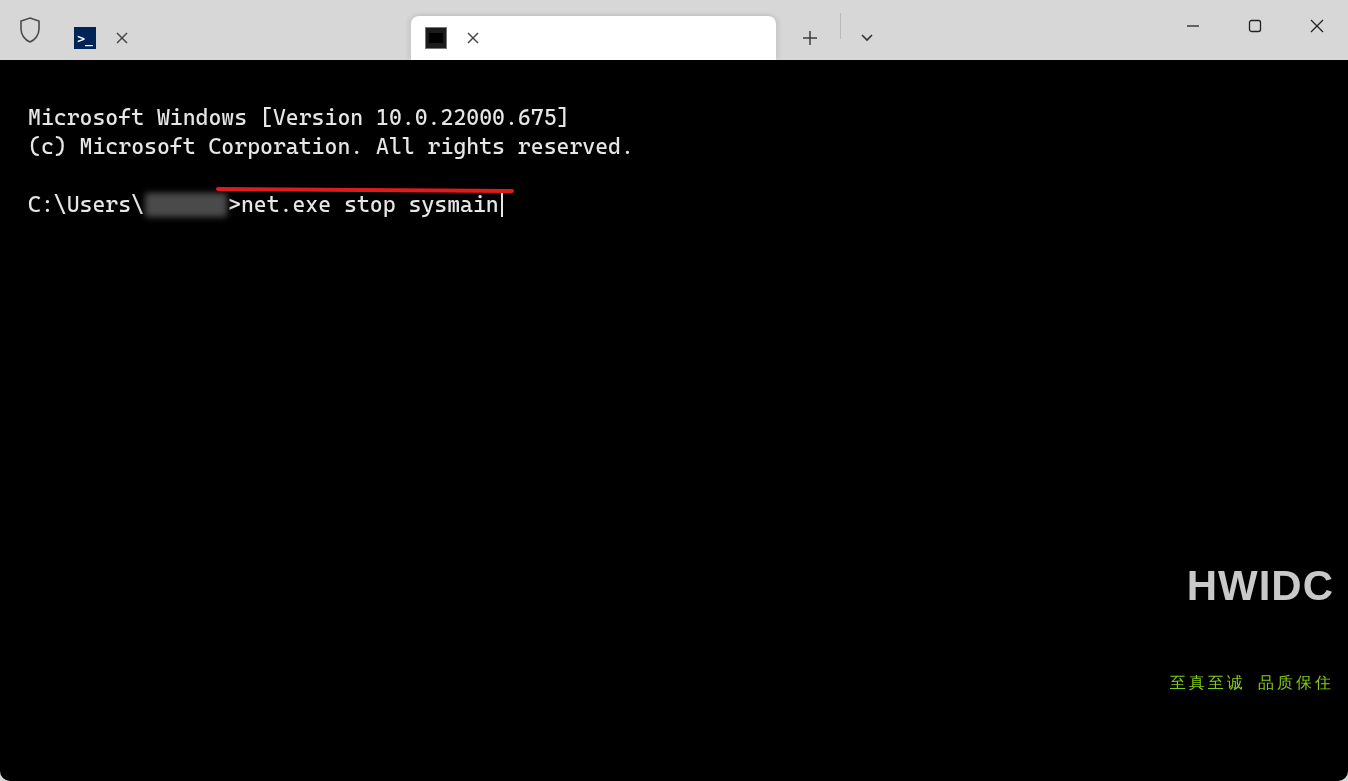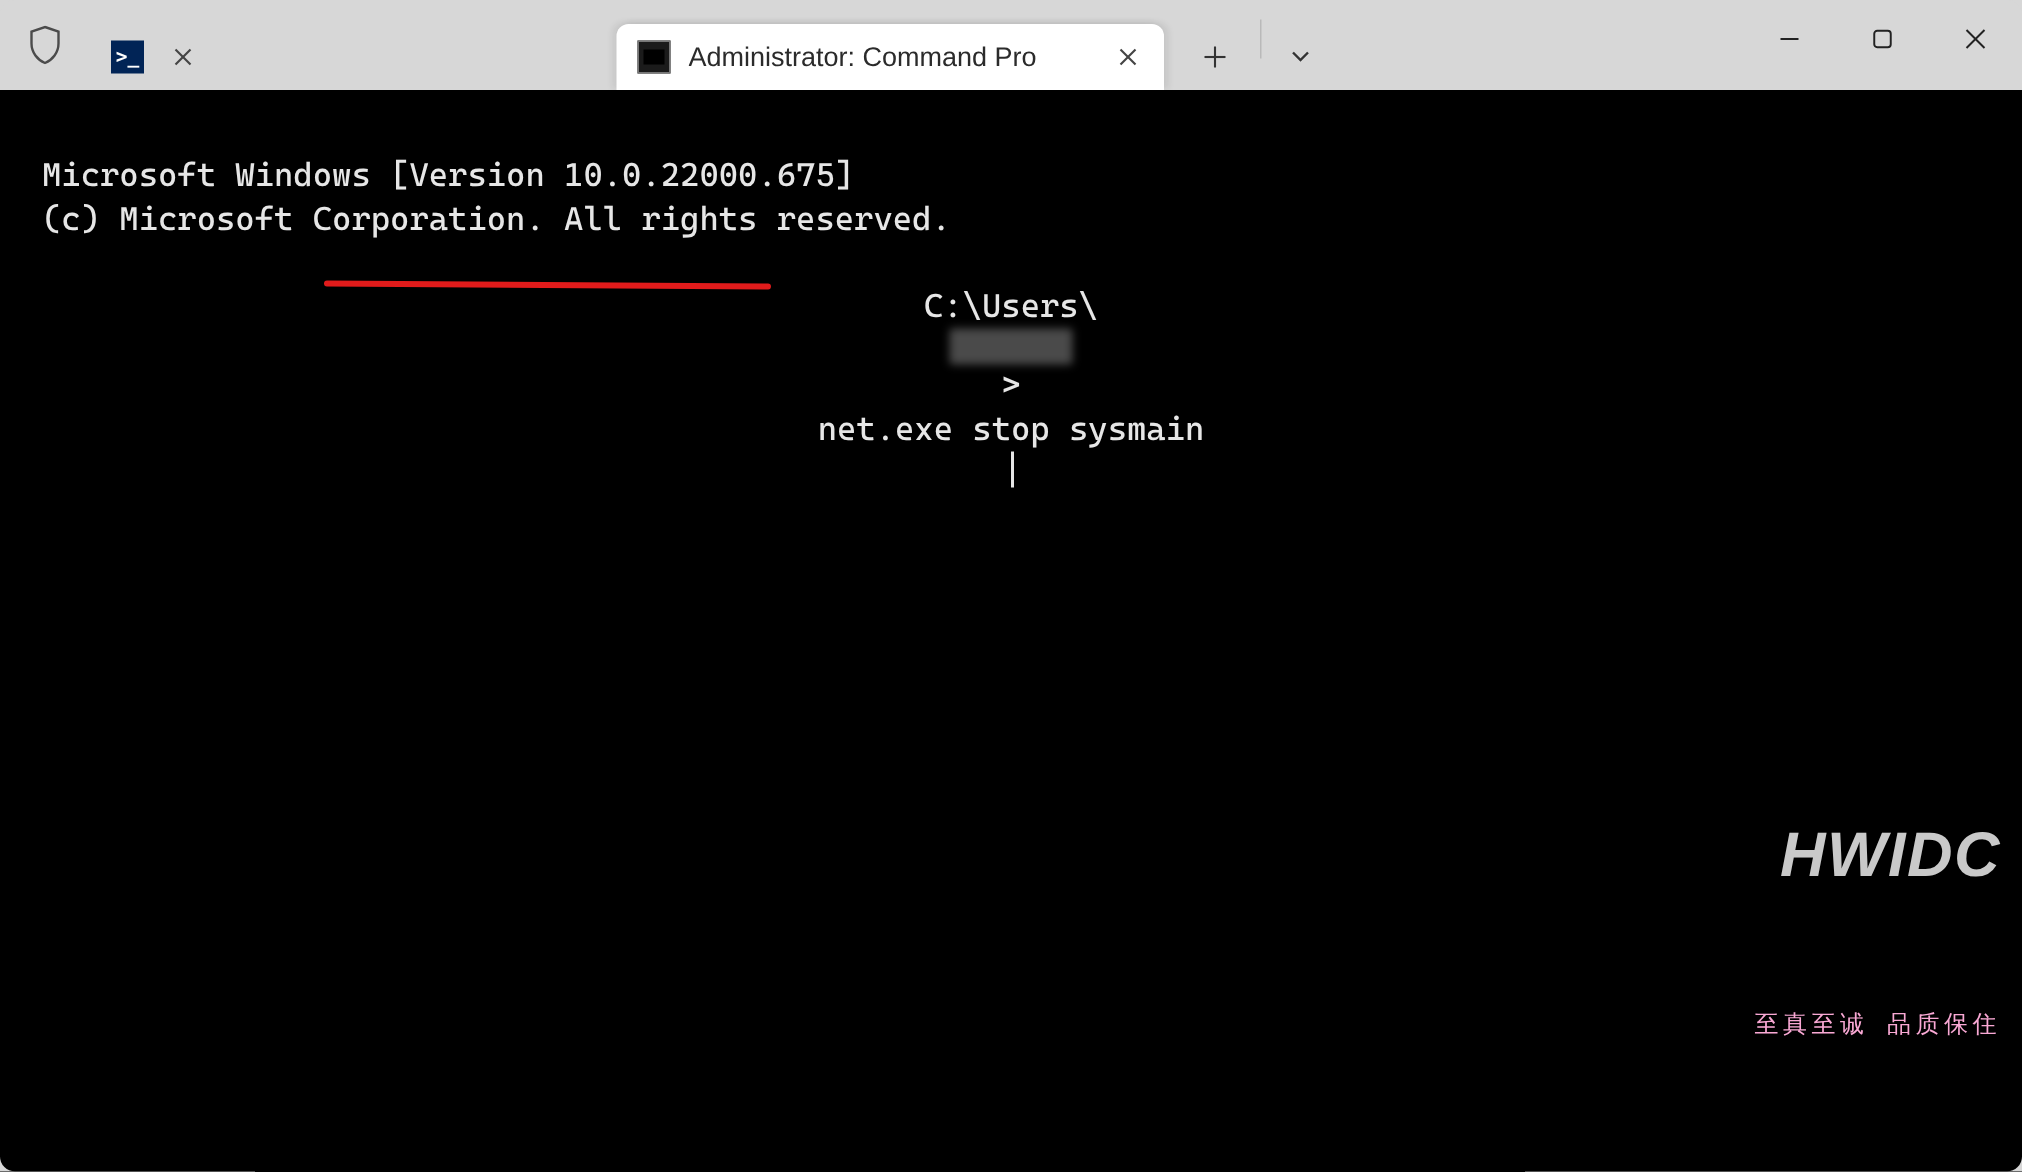--- a/index.html
+++ b/index.html
@@ -103,21 +103,21 @@
     height: calc(781px - 60px);
     width: 100%;
     color: #e6e6e6;
     font-family: Consolas, "Cascadia Mono", monospace;
     font-size: 22px;
     line-height: 1.32;
     padding: 14px 28px;
     position: relative;
     white-space: pre;
   }
-  .prompt-line { display: flex; align-items: center; flex-direction: column; }
+  .prompt-line { display: flex; align-items: center; }
   .blur {
     display: inline-block;
     width: 82px; height: 24px;
     background: #4a4a4a;
     filter: blur(3px);
     border-radius: 2px;
     margin: 0 1px;
   }
   .cursor {
     display: inline-block;
@@ -141,28 +141,27 @@
     bottom: 30px;
     text-align: right;
     color: #bdbdbd;
     user-select: none;
   }
   .watermark .big {
     font-family: "Arial Black", Arial, sans-serif;
     font-weight: 900;
     font-size: 42px;
     letter-spacing: 1px;
-    font-style: italic;
     color: #c9c9c9;
   }
   .watermark .small {
     font-size: 16px;
     letter-spacing: 3px;
-    margin-top: 16px;
-    color: #f9a8d4;
+    margin-top: 0;
+    color: #84cc16;
   }
 
   
   .ps-icon {
     width: 22px; height: 22px;
     background: #012456;
     display: flex; align-items: center; justify-content: center;
     color: #fff; font-size: 13px; font-weight: bold;
     font-family: Consolas, monospace;
   }
@@ -198,21 +197,20 @@
         </svg>
       </span>
     </div>
 
     <div class="tab active">
       <span class="icon-box">
         <span class="cmd-icon">
             <span class="inner"></span>
           </span>
       </span>
-      <span class="label">Administrator: Command Pro</span>
       <span class="close">
         <svg width="12" height="12" viewBox="0 0 12 12" stroke="#444" stroke-width="1.4">
           <line x1="1" y1="1" x2="11" y2="11"></line>
             <line x1="11" y1="1" x2="1" y2="11"></line>
         </svg>
       </span>
     </div>
 
     <div class="newtab">
       <svg width="16" height="16" viewBox="0 0 16 16" stroke="#333" stroke-width="1.4">

